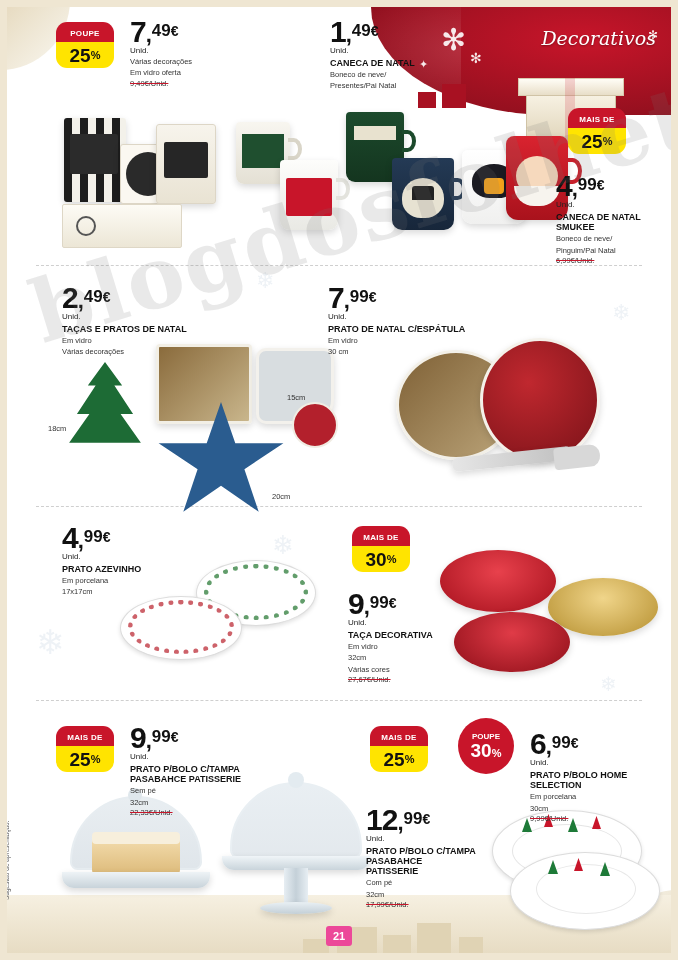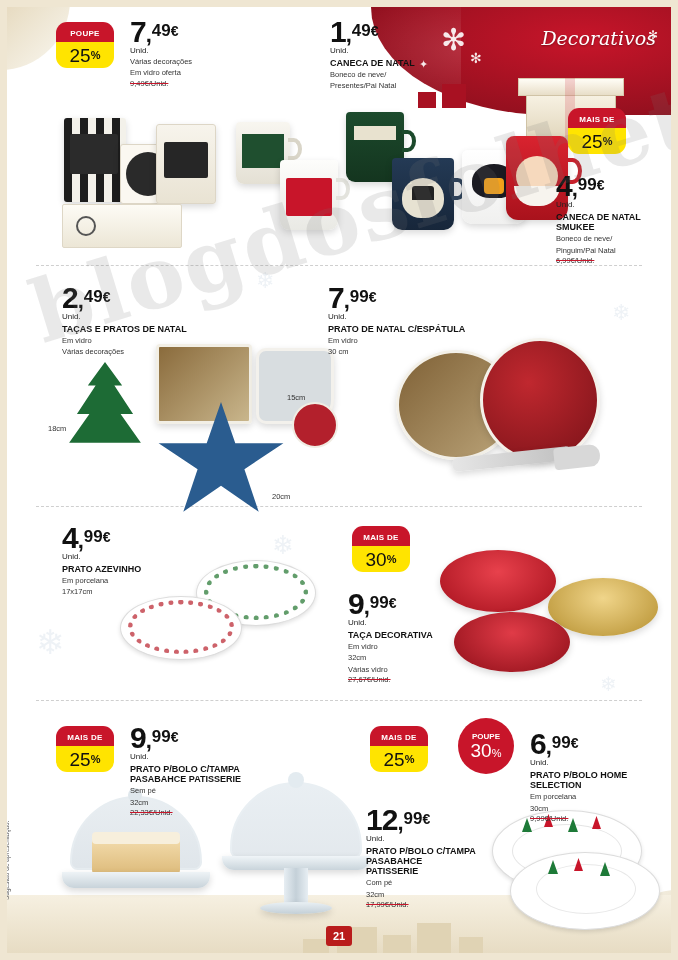--- a/index.html
+++ b/index.html
@@ -127,33 +127,33 @@
     letter-spacing: .3px;
     display: flex; align-items: center; justify-content: center;
     text-transform: uppercase;
   }
   .badge .bot {
     position: absolute; left: 0; top: 20px; width: 62px; height: 26px;
     background: #ffe400;
     border-radius: 0 0 11px 11px;
     display: flex; align-items: center; justify-content: center;
   }
-  .badge .bot span.n { font-size: 19px; font-weight: normal; color: #111; line-height: 1; }
+  .badge .bot span.n { font-size: 19px; font-weight: bold; color: #111; line-height: 1; }
   .badge .bot span.p { font-size: 11px; font-weight: bold; color: #111; }
   .badge.round { width: 58px; height: 58px; }
   .badge.round .top, .badge.round .bot { width: 58px; }
   .badge.circ {
     width: 56px; height: 56px; border-radius: 50%;
     background: #c8152a; color: #fff;
     display: flex; flex-direction: column;
     align-items: center; justify-content: center;
     text-align: center;
   }
   .badge.circ .t { font-size: 8px; font-weight: bold; text-transform: uppercase; }
-  .badge.circ .v { font-size: 19px; font-weight: normal; line-height: 1; }
+  .badge.circ .v { font-size: 19px; font-weight: bold; line-height: 1; }
 
   
   .sep {
     position: absolute; left: 36px; right: 36px; height: 0;
     border-top: 1px dashed #cfcfcf;
     z-index: 5;
   }
 
   
   .watermark {
@@ -167,21 +167,21 @@
     letter-spacing: 2px;
     z-index: 30;
     pointer-events: none;
     white-space: nowrap;
   }
 
   
   .page-num {
     position: absolute; left: 50%; transform: translateX(-50%);
     bottom: 14px; width: 26px; height: 20px;
-    background: #b91c1c; color: #fff;
+    background: #ec4899; color: #fff;
     border-radius: 3px;
     font-size: 11px; font-weight: bold;
     display: flex; align-items: center; justify-content: center;
     z-index: 20;
   }
   .footer-band {
     position: absolute; left: 7px; right: 7px; bottom: 7px; height: 58px;
     background: linear-gradient(#f6f0e1,#e7dcc3);
     z-index: 2;
     overflow: hidden;
@@ -397,21 +397,21 @@
   </div>
 
   <div style="position:absolute; left:348px; top:590px; width:140px; z-index:11;">
     <div class="price">
       <span class="int">9</span><span class="comma">,</span><span class="dec">99</span><span class="eur">€</span>
     </div>
     <div class="unid">Unid.</div>
     <div class="prod-title">TAÇA DECORATIVA</div>
     <div class="prod-sub">Em vidro</div>
     <div class="prod-sub">32cm</div>
-    <div class="prod-sub">Várias vidro</div>
+    <div class="prod-sub">Várias cores</div>
     <div class="old-price">27,67€/Unid.</div>
   </div>
 
   <div style="position:absolute;left:92px;top:560px;width:230px;height:110px;z-index:6;">
     <div class="plate-oval" style="left:104px;top:0;width:120px;height:66px;"></div>
     <div style="position:absolute;left:112px;top:4px;width:104px;height:56px;border-radius:50%;border:5px dotted #2e7d3a;opacity:.75;"></div>
     <div class="plate-oval" style="left:28px;top:36px;width:122px;height:64px;"></div>
     <div style="position:absolute;left:36px;top:40px;width:106px;height:54px;border-radius:50%;border:5px dotted #b8212c;opacity:.7;"></div>
   </div>
 

